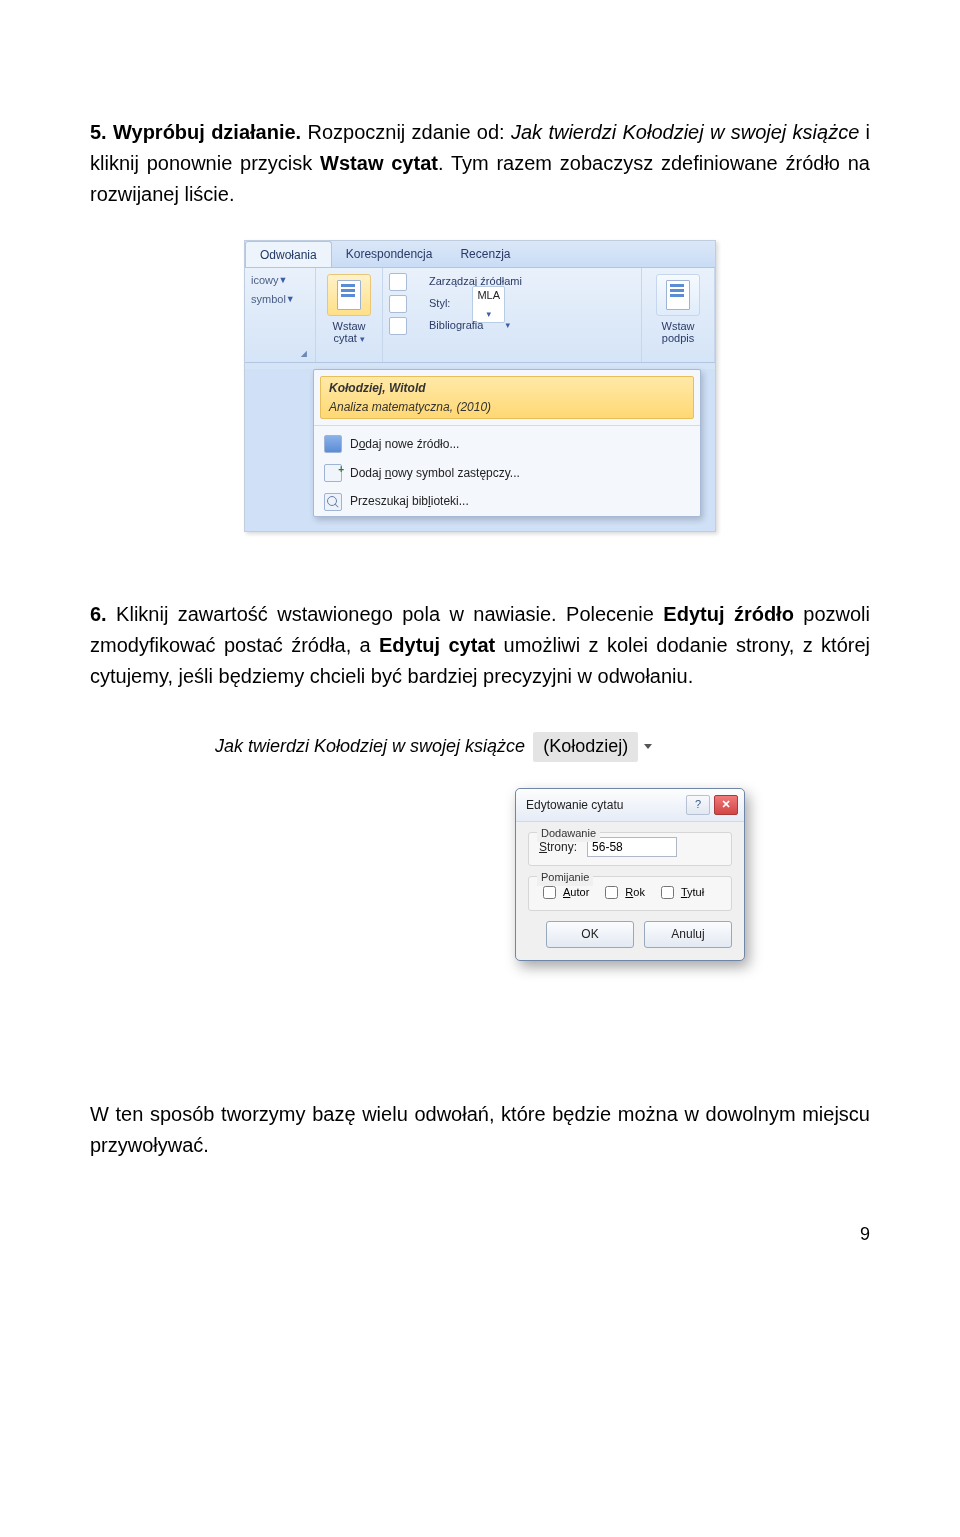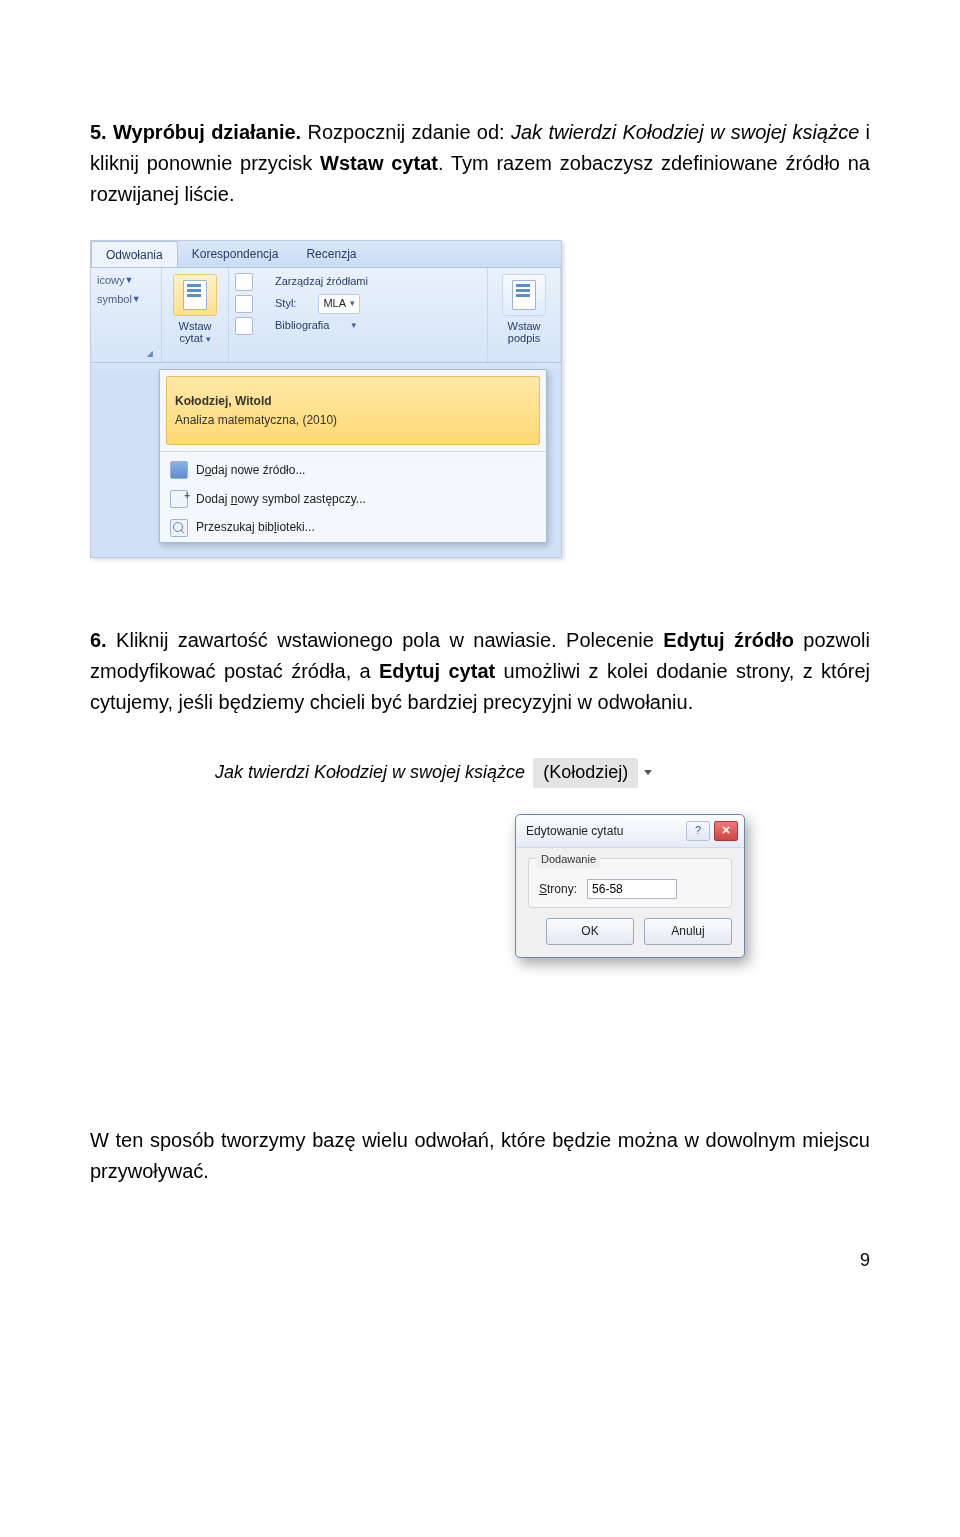--- a/index.html
+++ b/index.html
@@ -16,21 +16,21 @@
   .para {
     text-align: justify;
     margin-bottom: 30px;
     margin-top: 27px;
   }
   .bold { font-weight: bold; }
   .italic { font-style: italic; color: #000; }
   .num { font-weight: bold; }
   .body-img {
     display: flex;
-    justify-content: flex-start;
+    justify-content: center;
   }
 
   
   .ribbon-shot {
     width: 470px;
     font-family: "Segoe UI", Tahoma, sans-serif;
     font-size: 12px;
     border: 1px solid #bfcde0;
     background: #cfe0f7;
     box-shadow: 2px 2px 4px rgba(0,0,0,0.15);
@@ -105,41 +105,42 @@
   }
   .btn-label { font-size:11px; color:#2a3a66; line-height:1.1; margin-top:2px;}
   .grp3 { flex:1; }
   .g3row { display:flex; align-items:center; gap:22px; height:20px; color:#2a3a66; font-size:11px;}
   .miniicon {
     width:16px; height:16px; background:#fff; border:1px solid #a8bcd8; border-radius:2px;
   }
   .styl-field {
     display:inline-flex; align-items:center; gap:4px;
     border:1px solid #b9cce6; background:#fff; padding:0 4px; border-radius:2px;
-    font-size:11px; color:#222;
+    font-size:11px; color:#222;flex-direction:column;
   }
   .grp4 { width: 60px; align-items:center; text-align:center;}
   .grp4 .bigbtn { background: linear-gradient(#f6faff,#e0ecfb); border-color:#c5d6ed;}
   .ribbon-foot { height:6px; background:#d5e4f7;}
 
   .dropdown {
     margin: 0 14px 14px 68px;
     background: #f4f7fc;
     border: 1px solid #a6b9d6;
     border-radius: 2px;
     box-shadow: 2px 3px 6px rgba(0,0,0,0.2);
     font-size: 12px;
     color: #222;
   }
   .dd-sel {
     background: linear-gradient(#ffe9a8,#ffd873);
     border: 1px solid #e8be5b;
     margin: 6px;
-    padding: 15px 8px;
+    padding: 2px 8px;
     border-radius: 2px;
+    font-style: italic;
   }
   .dd-sel .l1 { font-weight: bold; color:#333;}
   .dd-sel .l2 { color:#333;}
   .dd-sep { border-top:1px solid #d0dcee; margin: 4px 0;}
   .dd-item {
     display:flex; align-items:center; gap:8px;
     padding: 5px 10px;
   }
   .dd-item .ico {
     width:16px; height:16px; border:1px solid #9fb3d4; border-radius:2px; background:#fff; flex-shrink:0;
@@ -209,21 +210,21 @@
     background: linear-gradient(#f7f9fc,#e2e8f2);
     color:#3a5a88;
   }
   .tbtn.close {
     background: linear-gradient(#ef7a7a,#d34545); color:#fff; font-weight:bold; border-color:#a83a3a;
   }
   .dlg-body { padding: 10px 12px 12px 12px;}
   .dlg-group {
     border: 1px solid #d6d6d6;
     border-radius: 3px;
-    padding: 20px 10px 8px 10px;
+    padding: 4px 10px 8px 10px;
     margin-bottom: 10px;
     position: relative;
     background: #f7f7f7;
   }
   .dlg-group .legend {
     position:absolute; top:-8px; left:8px; background:#f0f0f0; padding:0 4px;
     font-size:11px; color:#333;
   }
   .frow { display:flex; align-items:center; gap:10px;}
   .frow label { color:#222;}
@@ -357,20 +358,37 @@
        </div>
      </div>
      <div class="dlg-body">
        <div class="dlg-group">
          <div class="legend">Dodawanie</div>
          <div class="frow">
            <label><span></span><u>S</u><span>trony:</span></label>
            <input type="text" value="56-58" style="">
          </div>
        </div>
+       <div class="dlg-group">
+         <div class="legend">Pomijanie</div>
+         <div class="chks">
+           <label class="chk">
+                <input type="checkbox" style="">
+                <span><u>A</u><span>utor</span></span>
+              </label>
+           <label class="chk">
+                <input type="checkbox" style="">
+                <span><u>R</u><span>ok</span></span>
+              </label>
+           <label class="chk">
+                <input type="checkbox" style="">
+                <span><u>T</u><span>ytuł</span></span>
+              </label>
+         </div>
+       </div>
        <div class="dlg-btns">
          <div class="btn">OK</div>
          <div class="btn">Anuluj</div>
        </div>
      </div>
    </div>
  </div>
 </div>
 
 <div class="para">W ten sposób tworzymy bazę wielu odwołań, które będzie można w&nbsp;dowolnym miejscu przywoływać.</div>

